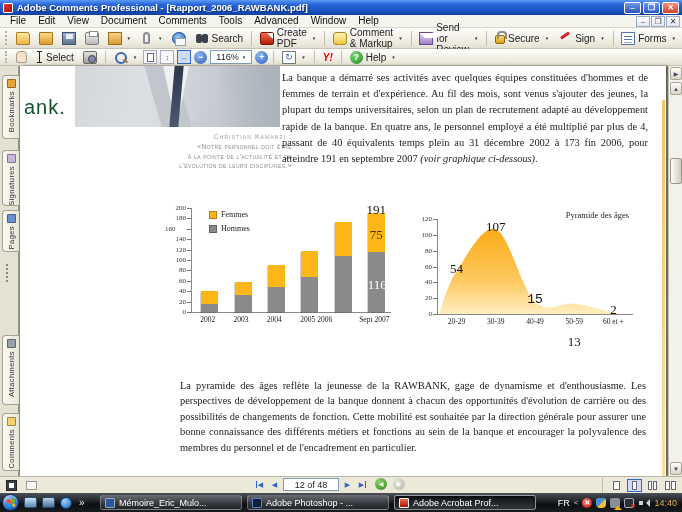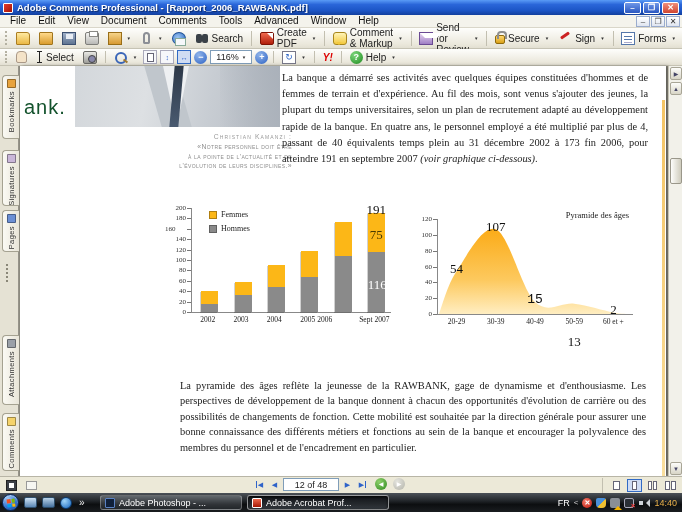--- a/index.html
+++ b/index.html
@@ -519,20 +519,24 @@
         </div>
     </div>
     <div class="quicklaunch">
       <div class="ql desk"></div>
       <div class="ql switch"></div>
       <div class="ql media"></div>
       <div class="chevmore">»</div>
     </div>
     <div class="taskbtns">
         <div class="taskbtn">
+          <div class="tb-ico word"></div>
+          <span>Mémoire_Eric_Mulo...</span>
+        </div>
+        <div class="taskbtn">
           <div class="tb-ico ps"></div>
           <span>Adobe Photoshop - ...</span>
         </div>
         <div class="taskbtn active">
           <div class="tb-ico acro"></div>
           <span>Adobe Acrobat Prof...</span>
         </div>
       </div>
     <div class="tray">
       <span class="tray-lang">FR</span>

